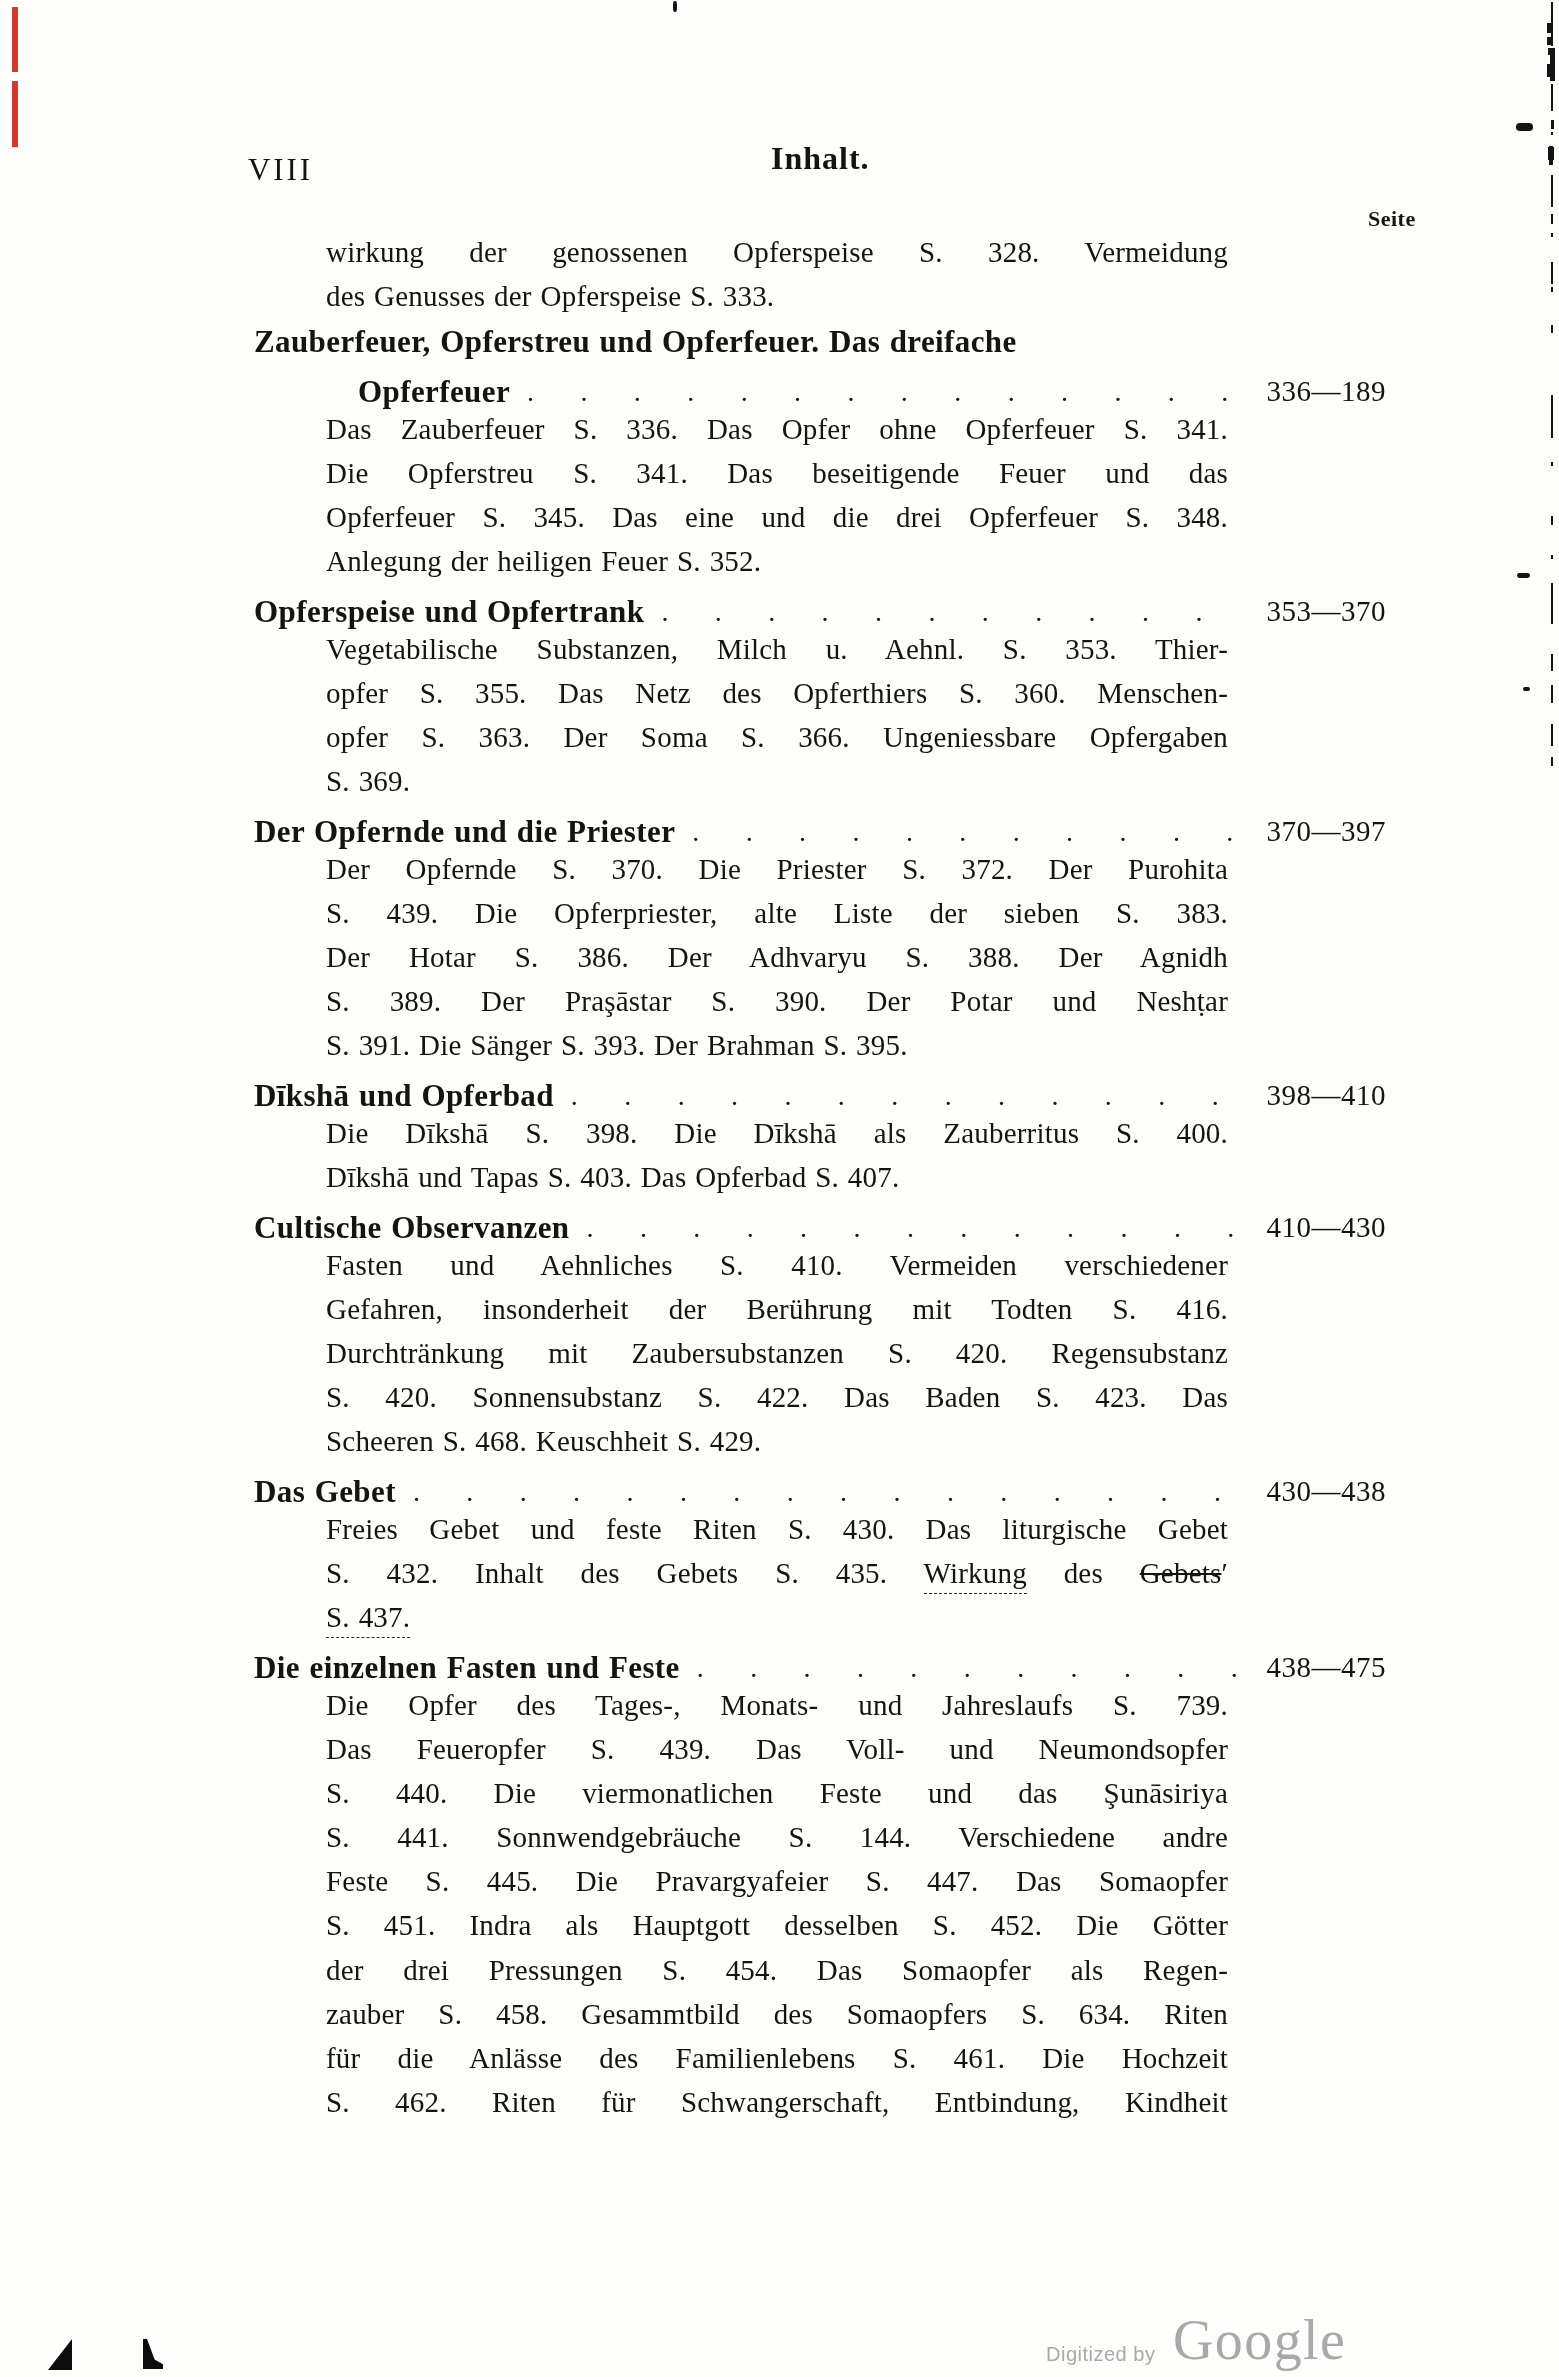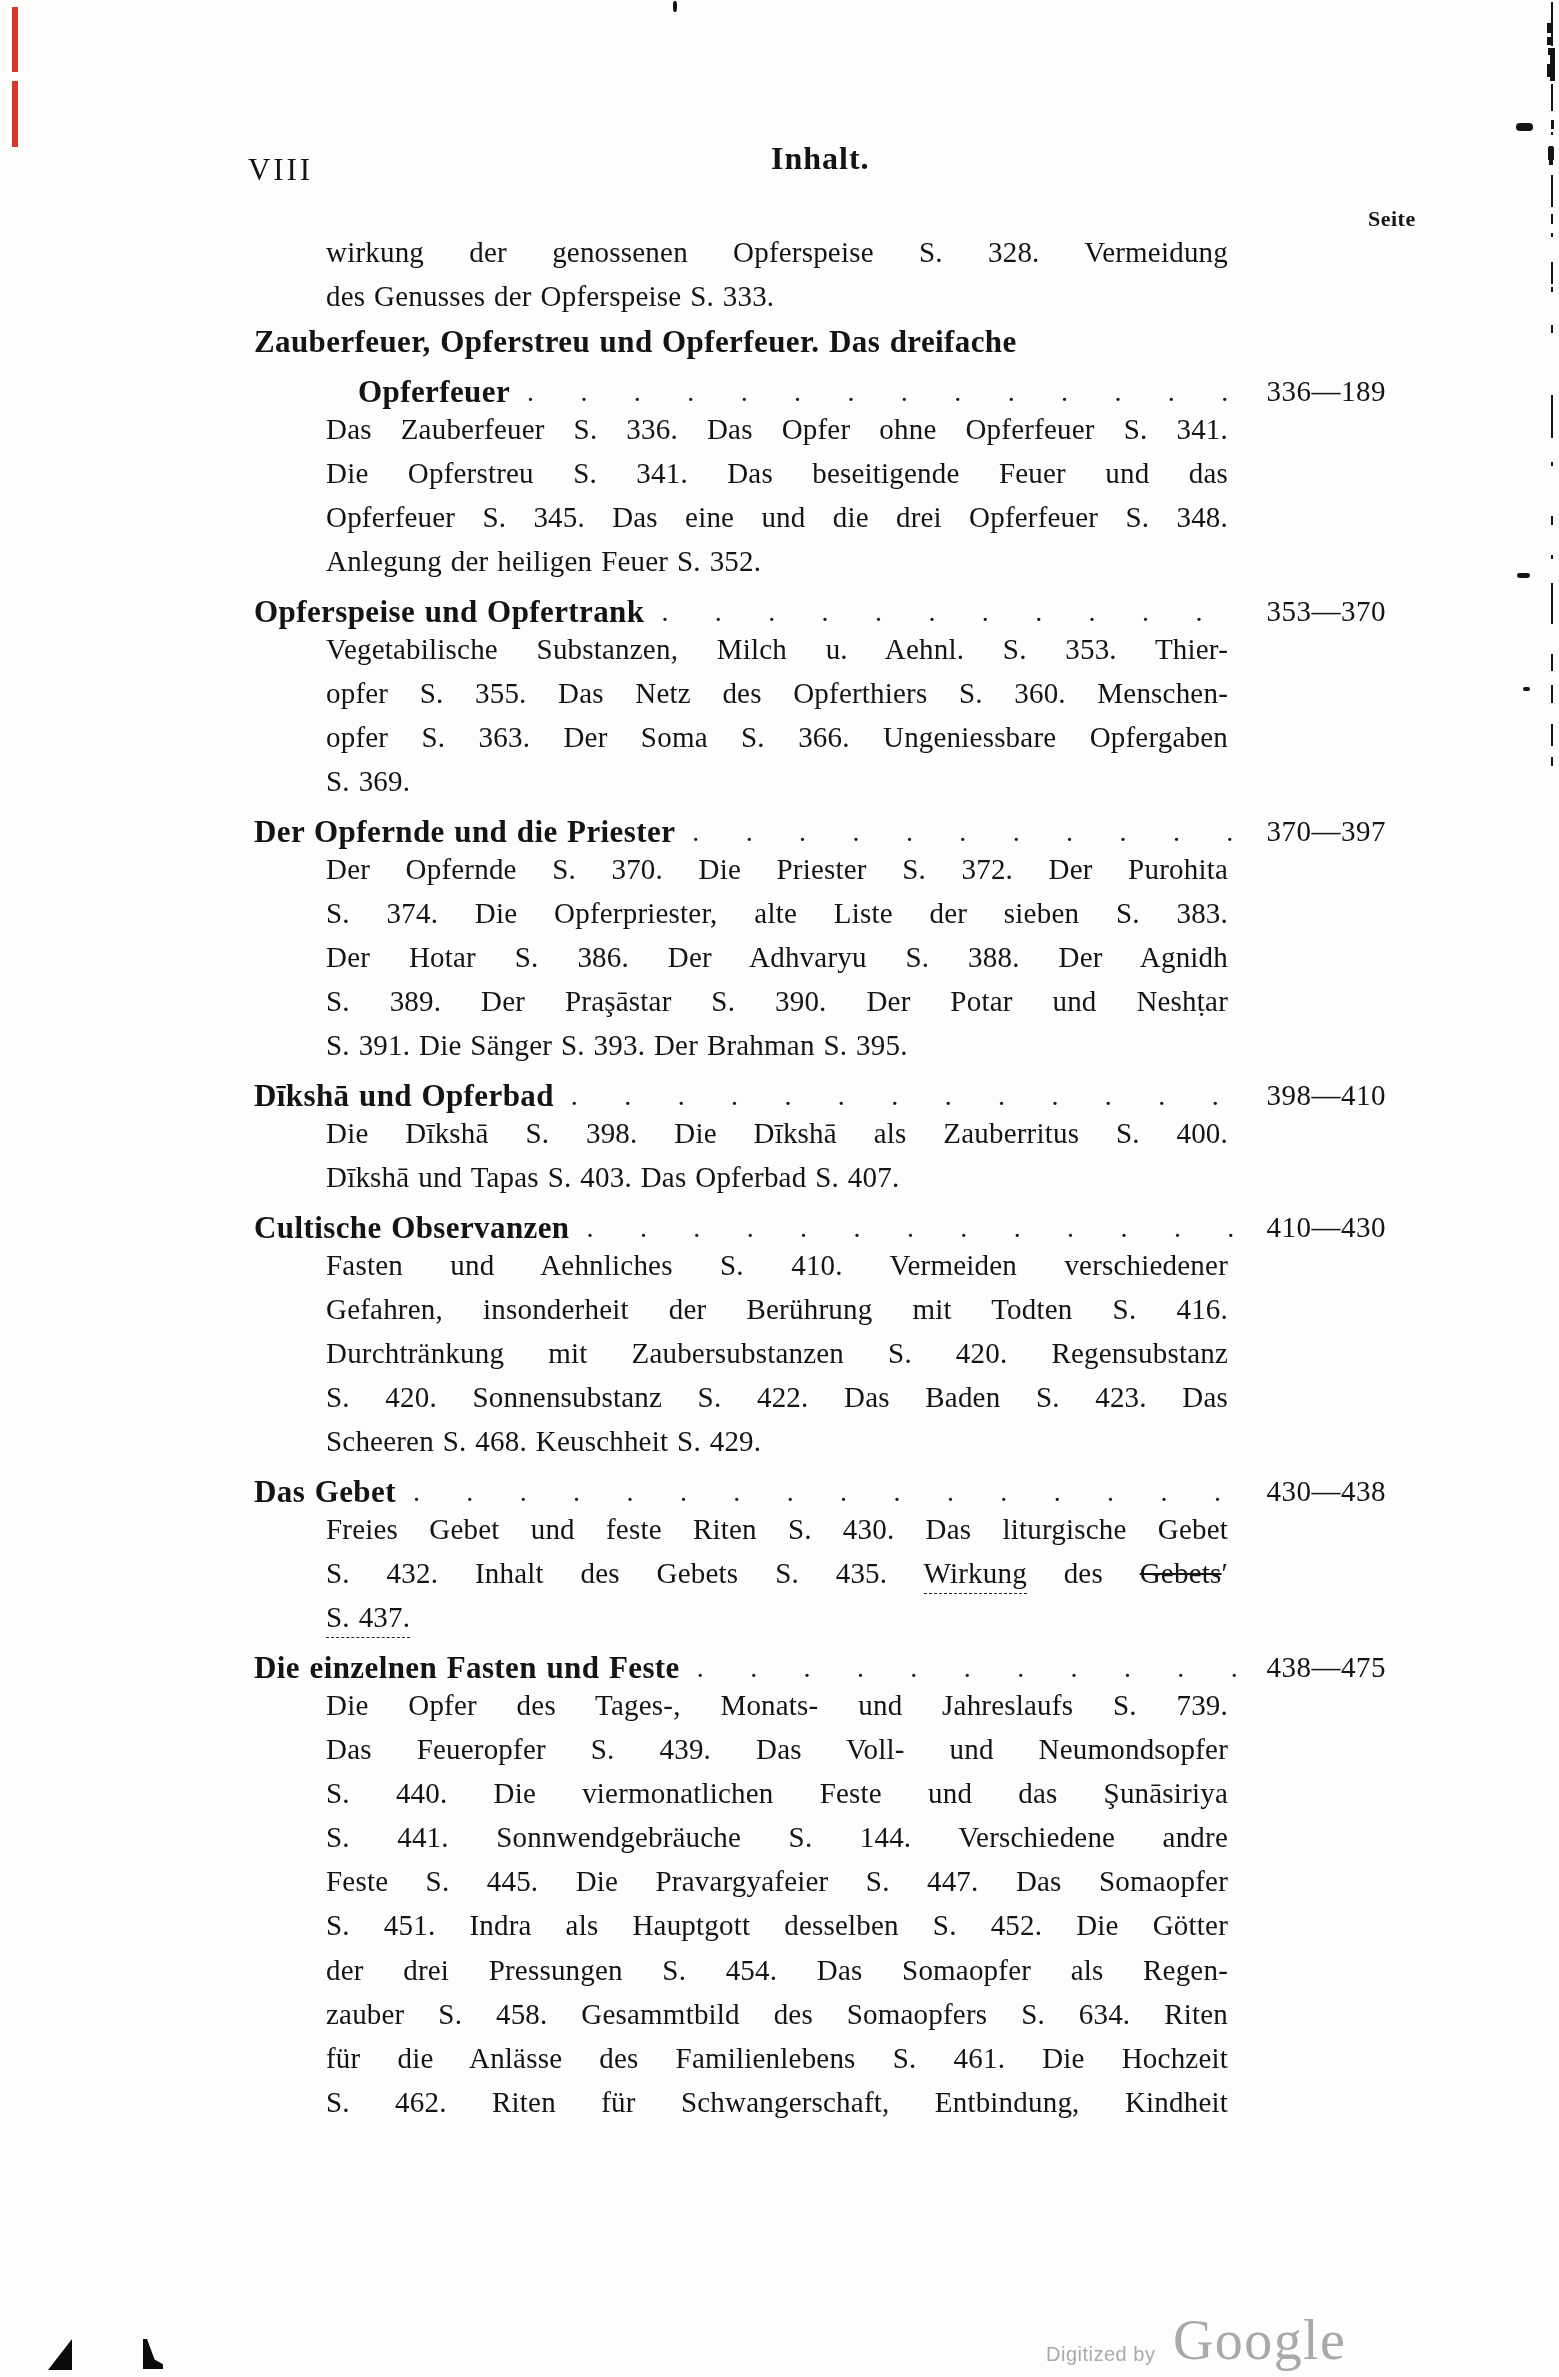--- a/index.html
+++ b/index.html
@@ -71,21 +71,21 @@
       <div class="row detail just" style="top: 632px;">Vegetabilische Substanzen, Milch u. Aehnl. S. 353. Thier-</div>
       <div class="row detail just" style="top: 676px;">opfer S. 355. Das Netz des Opferthiers S. 360. Menschen-</div>
       <div class="row detail just" style="top: 720px;">opfer S. 363. Der Soma S. 366. Ungeniessbare Opfergaben</div>
       <div class="row detail" style="top: 764px;">S. 369.</div>
       <div class="row hrange" style="top: 808px;">
         <span class="label">Der Opfernde und die Priester</span>
         <span class="leader">. . . . . . . . . . . . . . . . . . . . . . . . . . . . . . . . . . . . . . . . . . . . . . . . . . . . . . . . . . . . . . . . . . . . . . </span>
         <span class="range">370—397</span>
       </div>
       <div class="row detail just" style="top: 852px;">Der Opfernde S. 370. Die Priester S. 372. Der Purohita</div>
-      <div class="row detail just" style="top: 896px;">S. 374. Die Opferpriester, alte Liste der sieben S. 383.</div>
+      <div class="row detail just" style="top: 896px;">S. 439. Die Opferpriester, alte Liste der sieben S. 383.</div>
       <div class="row detail just" style="top: 940px;">Der Hotar S. 386. Der Adhvaryu S. 388. Der Agnidh</div>
       <div class="row detail just" style="top: 984px;">S. 389. Der Praşāstar S. 390. Der Potar und Neshṭar</div>
       <div class="row detail" style="top: 1028px;">S. 391. Die Sänger S. 393. Der Brahman S. 395.</div>
       <div class="row hrange" style="top: 1072px;">
         <span class="label">Dīkshā und Opferbad</span>
         <span class="leader">. . . . . . . . . . . . . . . . . . . . . . . . . . . . . . . . . . . . . . . . . . . . . . . . . . . . . . . . . . . . . . . . . . . . . . </span>
         <span class="range">398—410</span>
       </div>
       <div class="row detail just" style="top: 1116px;">Die Dīkshā S. 398. Die Dīkshā als Zauberritus S. 400.</div>
       <div class="row detail" style="top: 1160px;">Dīkshā und Tapas S. 403. Das Opferbad S. 407.</div>

